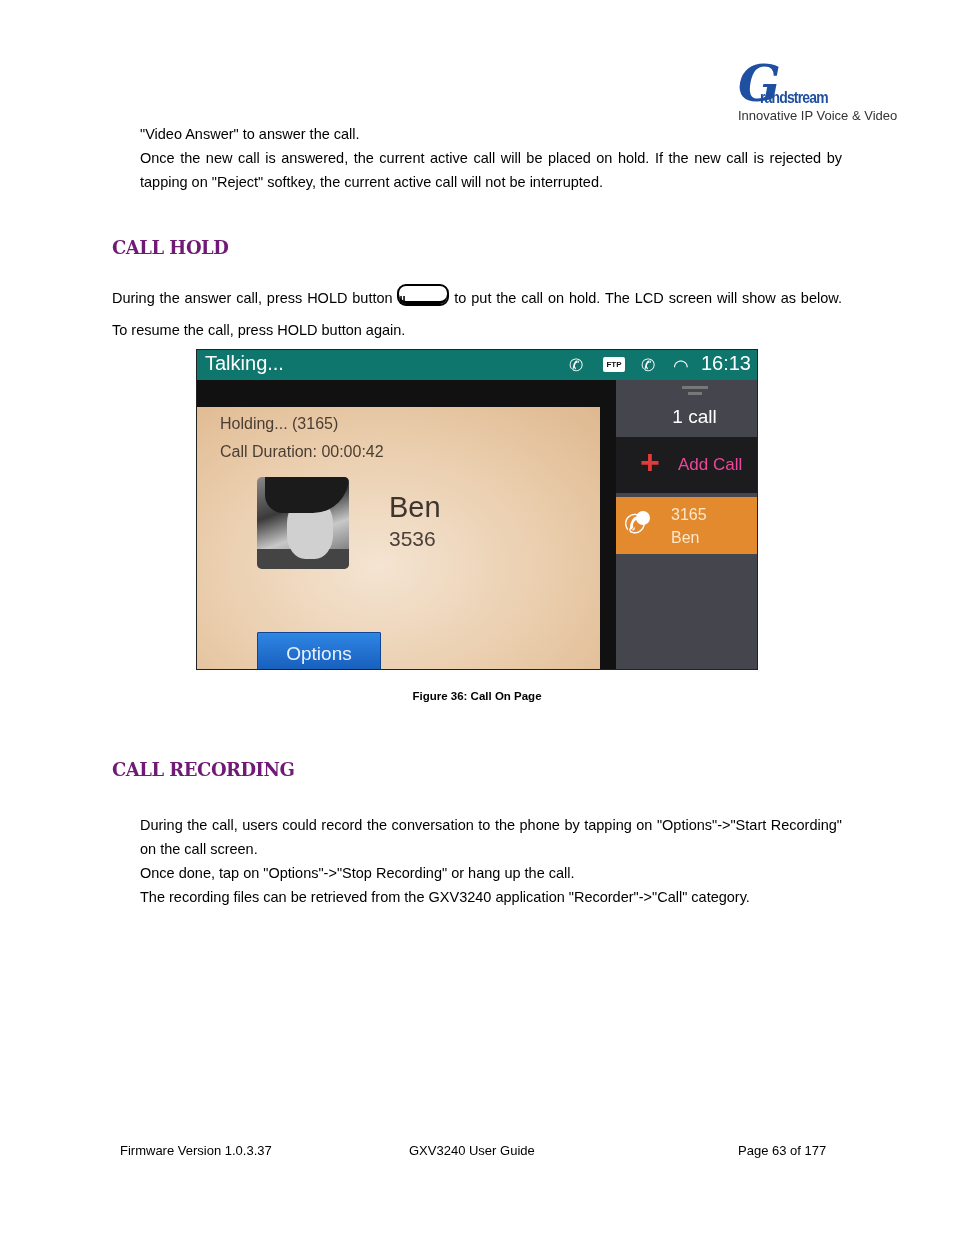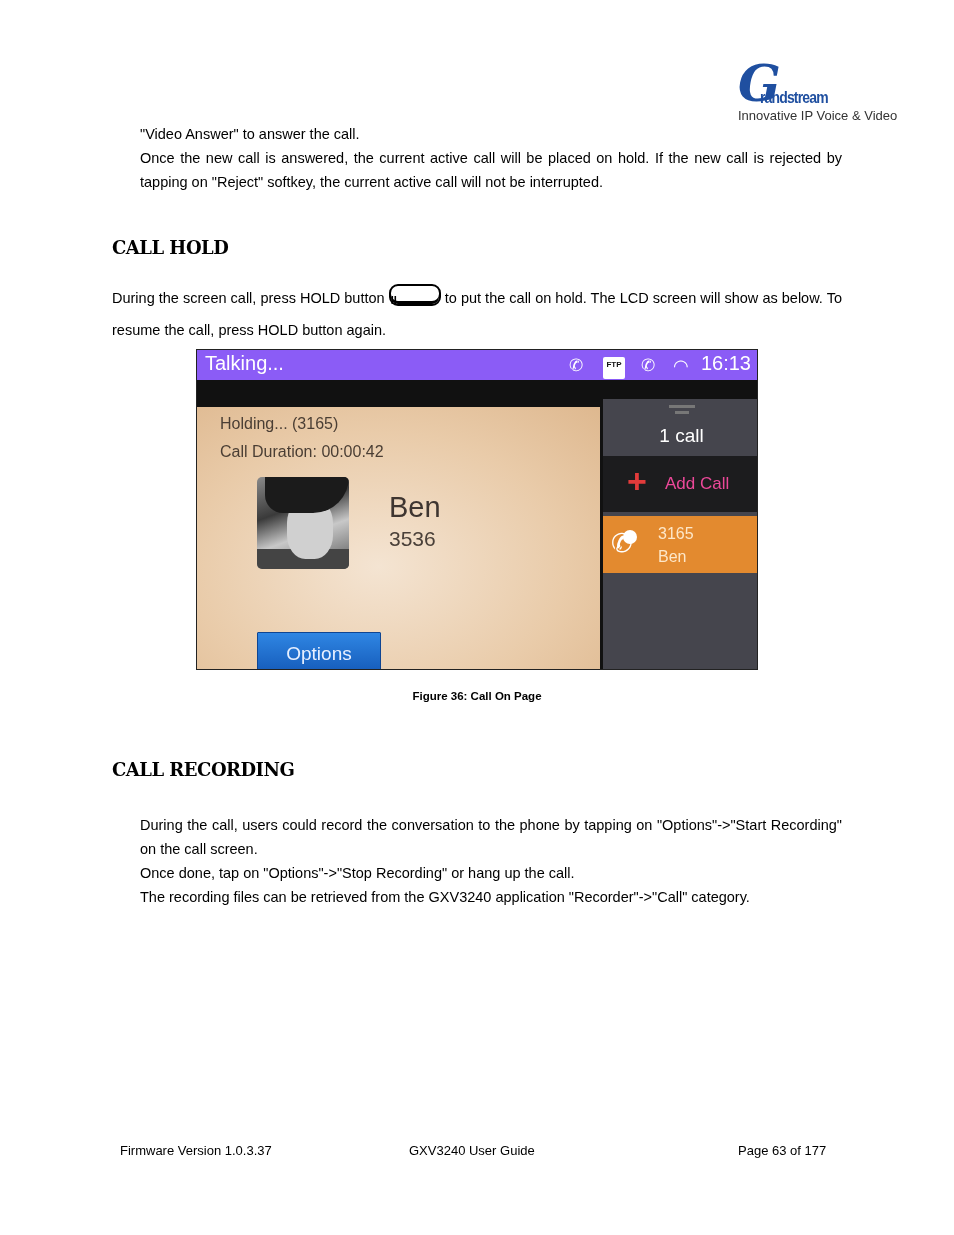--- a/index.html
+++ b/index.html
@@ -1,48 +1,48 @@
 <!DOCTYPE html>
 <html><head>
 <meta charset="utf-8">
 <style>
   html, body { margin: 0; padding: 0; background: #ffffff; }
   body { width: 954px; height: 1235px; position: relative; font-family: "Liberation Sans", sans-serif; color: #000; overflow: hidden; }
   .abs { position: absolute; }
   .body-text { font-size: 14.5px; line-height: 24px; }
   .justify { text-align: justify; text-align-last: left; }
-  .heading { font-family: "DejaVu Serif", serif; font-weight: bold; color: #000000; font-size: 18px; letter-spacing: -0.5px; }
+  .heading { font-family: "DejaVu Serif", serif; font-weight: bold; color: #701a75; font-size: 18px; letter-spacing: -0.5px; }
   .logo { left: 736px; top: 60px; width: 100px; height: 58px; }
   .logo .g { position: absolute; left: 2px; top: -6px; font-family: "DejaVu Serif", serif; font-style: italic; font-size: 50px; color: #1f4fa0; font-weight: bold; }
   .logo .word { position: absolute; left: 24px; top: 28px; font-family: "Liberation Sans", sans-serif; font-size: 17px; font-weight: bold; color: #1f4fa0; letter-spacing: -1px; transform: scaleX(0.82); transform-origin: left; }
   .logo .tag { position: absolute; left: 2px; top: 48px; font-size: 13px; color: #333; white-space: nowrap; }
 
   .hold-btn { display: inline-block; width: 48px; height: 18px; border: 2px solid #000; border-radius: 9px; vertical-align: -3px; position: relative; box-shadow: inset 0 -3px 0 #000; }
   .hold-btn span { position: absolute; left: 0; right: 0; top: -2px; text-align: center; font-size: 11px; font-weight: bold; }
 
   
   .screen { left: 196px; top: 349px; width: 562px; height: 321px; border: 1px solid #222; box-sizing: border-box; overflow: hidden; background: #111; }
-  .statusbar { position: absolute; left: 0; top: 0; width: 560px; height: 30px; background: #8b5cf6; color: #fff; }
+  .statusbar { position: absolute; left: 0; top: 0; width: 560px; height: 30px; background: #0f766e; color: #fff; }
   .statusbar .title { position: absolute; left: 8px; top: 2px; font-size: 20px; }
   .statusbar .time { position: absolute; right: 6px; top: 2px; font-size: 20px; }
   .sb-icon { position: absolute; top: 5px; color: #fff; font-size: 17px; }
-  .ftp { position: absolute; left: 406px; top: 7px; width: 22px; height: 22px; background: #fff; color: #111; font-size: 8px; font-weight: bold; text-align: center; line-height: 15px; border-radius: 2px; }
+  .ftp { position: absolute; left: 406px; top: 7px; width: 22px; height: 15px; background: #fff; color: #111; font-size: 8px; font-weight: bold; text-align: center; line-height: 15px; border-radius: 2px; }
   .main-area { position: absolute; left: 0; top: 30px; width: 403px; height: 290px; background: radial-gradient(ellipse at 45% 55%, #f4e4d2 0%, #e9cba9 60%, #deb88f 100%); margin-top: 27px; }
   .main-area .holding { position: absolute; left: 23px; top: 8px; font-size: 16px; color: #4a3e34; }
   .main-area .duration { position: absolute; left: 23px; top: 36px; font-size: 16px; color: #4a3e34; }
   .avatar { position: absolute; left: 60px; top: 70px; width: 92px; height: 92px; border-radius: 5px; background: linear-gradient(160deg, #8a8a8a 0%, #3a3a3a 35%, #c8c8c8 60%, #555 100%); overflow: hidden; }
   .avatar .hair { position: absolute; left: 8px; top: 0; width: 84px; height: 36px; background: #1b1b1b; border-radius: 0 0 40px 20px; }
   .avatar .face { position: absolute; left: 30px; top: 22px; width: 46px; height: 60px; background: #d0d0d0; border-radius: 40%; }
   .avatar .shirt { position: absolute; left: 0; top: 72px; width: 92px; height: 30px; background: #444; }
   .contact-name { position: absolute; left: 192px; top: 84px; font-size: 29px; color: #3e3530; }
   .contact-num { position: absolute; left: 192px; top: 120px; font-size: 21px; color: #4a4039; }
   .btn { position: absolute; top: 225px; width: 122px; height: 42px; border-radius: 1px; color: #e8f0ff; font-size: 19px; text-align: center; line-height: 42px; }
   .btn-options { left: 60px; background: linear-gradient(#2f86e3, #1459b8); border: 1px solid #0f4592; }
   .btn-end { left: 224px; background: linear-gradient(#f46a6a, #e24747); border: 1px solid #c23a3a; color: #fde8e8; }
-  .side { position: absolute; left: 406px; top: 30px; width: 157px; height: 290px; background: #45454d; margin-top: 19px; }
+  .side { position: absolute; left: 419px; top: 30px; width: 157px; height: 290px; background: #45454d; }
   .side .handle { position: absolute; left: 66px; top: 6px; width: 26px; height: 3px; border-top: 3px solid #777; }
   .side .handle2 { position: absolute; left: 72px; top: 12px; width: 14px; height: 3px; border-top: 3px solid #777; }
   .side .count { position: absolute; left: 0; width: 157px; top: 26px; text-align: center; color: #fff; font-size: 19px; }
   .add-call { position: absolute; left: 0; top: 57px; width: 157px; height: 56px; background: #1c1c1e; }
   .add-call .plus { position: absolute; left: 24px; top: 8px; color: #e23b3b; font-size: 34px; font-weight: bold; line-height: 34px; }
   .add-call .lbl { position: absolute; left: 62px; top: 18px; color: #ec4899; font-size: 17px; }
   .call-item { position: absolute; left: 0; top: 117px; width: 157px; height: 57px; background: #e38a2f; }
   .call-item .ic { position: absolute; left: 8px; top: 12px; color: #fff; font-size: 26px; }
   .call-item .pause { position: absolute; left: 20px; top: 14px; width: 14px; height: 14px; border-radius: 50%; background: #fff; }
   .call-item .num { position: absolute; left: 55px; top: 9px; color: #fde7c9; font-size: 16px; }
@@ -58,21 +58,21 @@
   <span class="g">G</span>
   <span class="word">randstream</span>
   <span class="tag">Innovative IP Voice &amp; Video</span>
 </div>
 
 <div class="abs body-text" style="left:140px; top:122px; width:702px;">"Video Answer" to answer the call.</div>
 <div class="abs body-text justify" style="left:140px; top:146px; width:702px;">Once the new call is answered, the current active call will be placed on hold. If the new call is rejected by tapping on "Reject" softkey, the current active call will not be interrupted.</div>
 
 <div class="abs heading" style="left:112px; top:237px;">CALL HOLD</div>
 <div class="abs body-text justify" style="left:112px; top:282px; width:730px; line-height:32px;">
-  <span>During the screen call, press HOLD button</span>
+  <span>During the answer call, press HOLD button</span>
   <span class="hold-btn"><span>II</span></span>
   <span>to put the call on hold. The LCD screen will show as below. To resume the call, press HOLD button again.</span>
 </div>
 
 <div class="abs screen">
   <div class="statusbar">
     <span class="title">Talking...</span>
     <span class="sb-icon" style="left:372px;">✆</span>
     <span class="ftp">FTP</span>
     <span class="sb-icon" style="left:444px;">✆</span>

